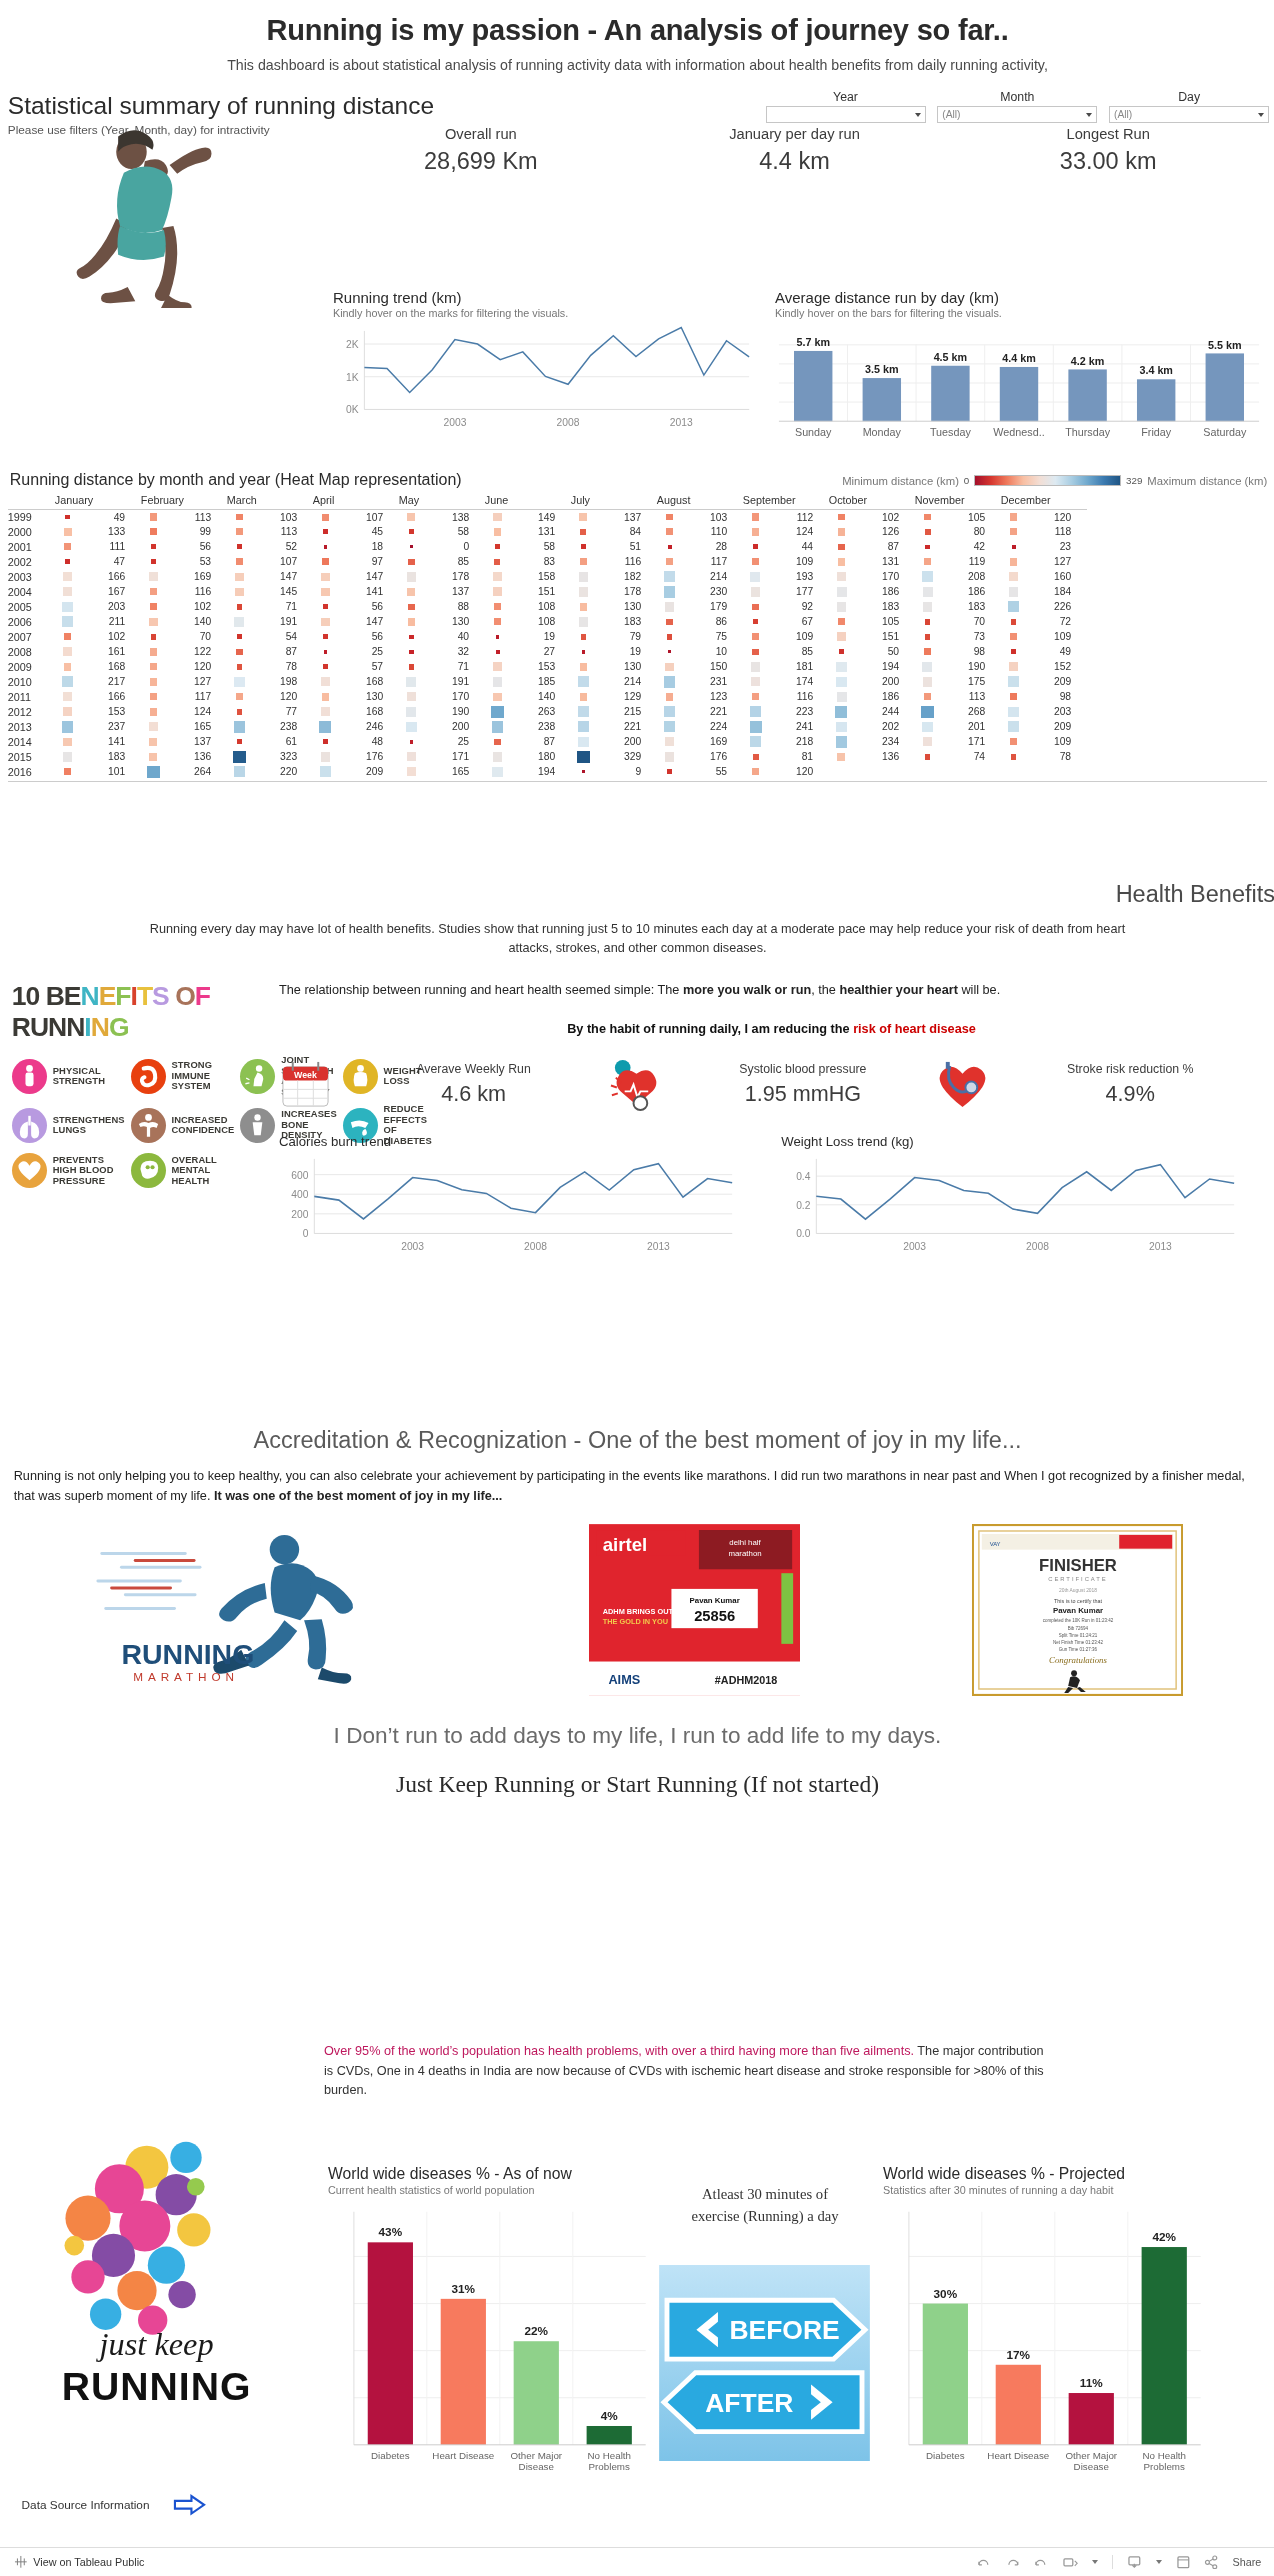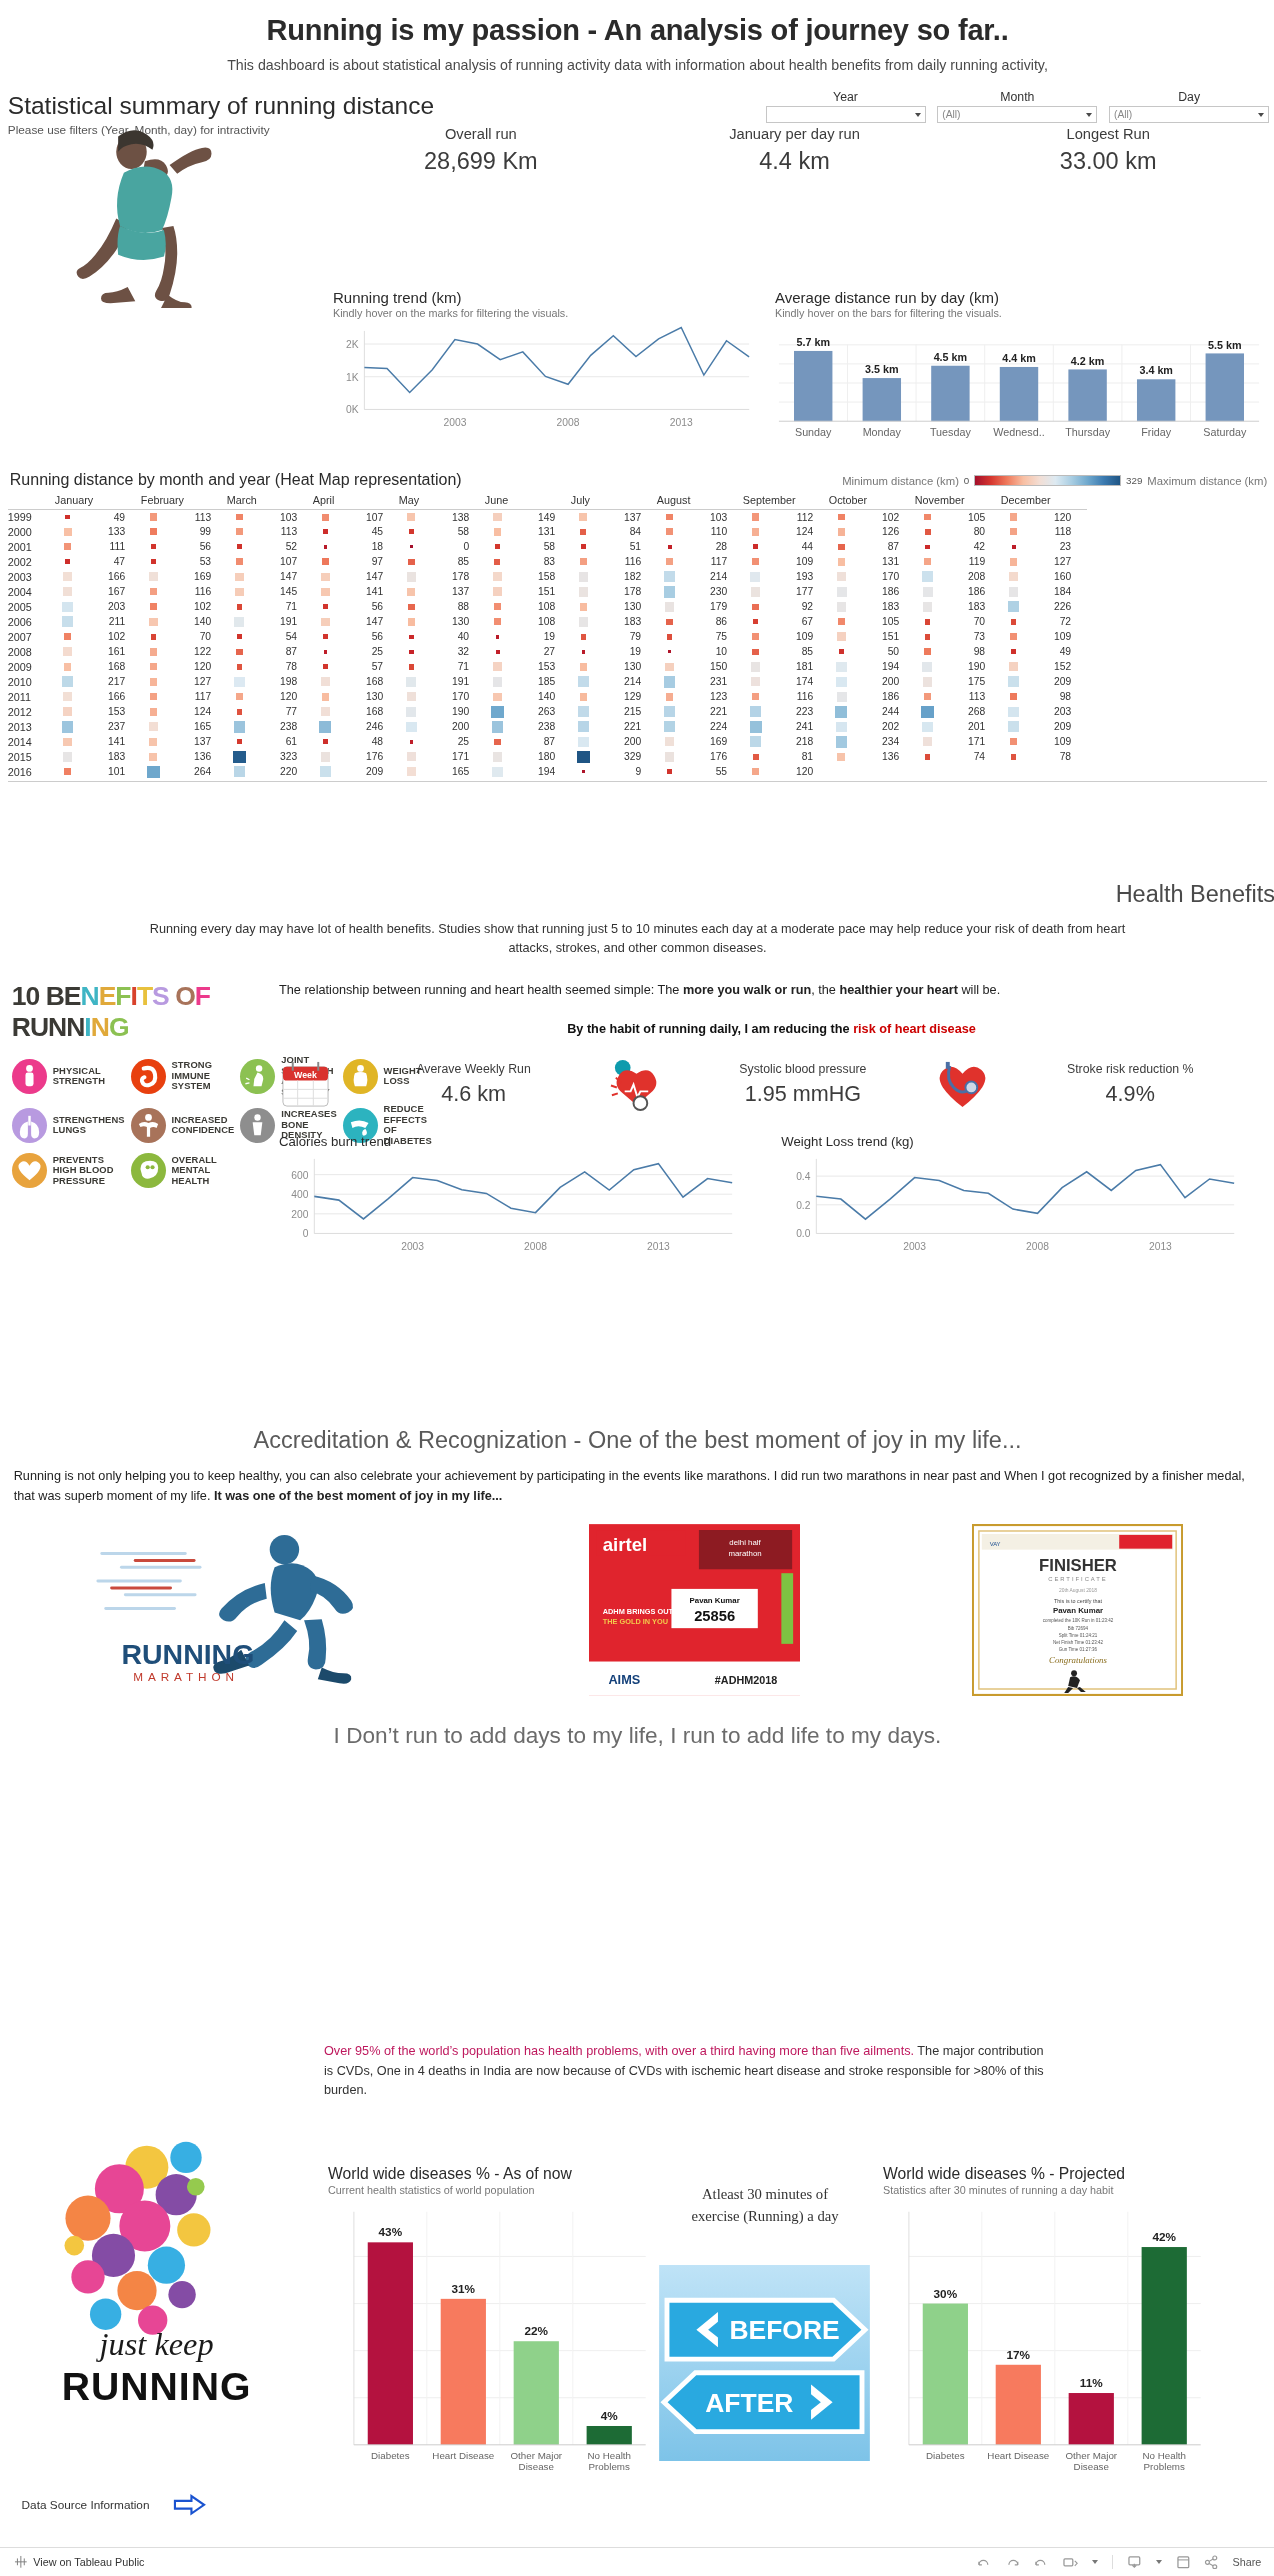--- a/index.html
+++ b/index.html
@@ -1918,20 +1918,21 @@
         <g fill="#222">
             <circle cx="104" cy="152" r="3"></circle>
             <path d="M100 156 q6 -3 10 3 l-3 8 l-9 -2z"></path>
             <path d="M98 166 l-4 6 h4 l5 -5z"></path>
             <path d="M110 166 l6 5 h-5 l-4 -4z"></path>
           </g>
       </svg>
     </div>
 
     <div class="quote1">I Don’t run to add days to my life, I run to add life to my days.</div>
+    <div class="quote2">Just  Keep  Running  or  Start  Running  (If  not  started)</div>
   </div>
 
   <div class="bot-intro">
     <span class="blue">Over 95% of the world’s population has health problems, with over a third having more than five ailments.</span><span> The major contribution is CVDs, One in 4 deaths in India are now because of CVDs with ischemic heart disease and stroke responsible for &gt;80% of this burden.</span>
   </div>
 
   <svg style="position:absolute;left:29px;top:2128px;" width="265" height="294" viewBox="0 0 270 300">
     <g opacity="0.92">
       <circle cx="120" cy="40" r="22" fill="#f2c230"></circle>
         <circle cx="160" cy="30" r="16" fill="#27a9e1"></circle>

